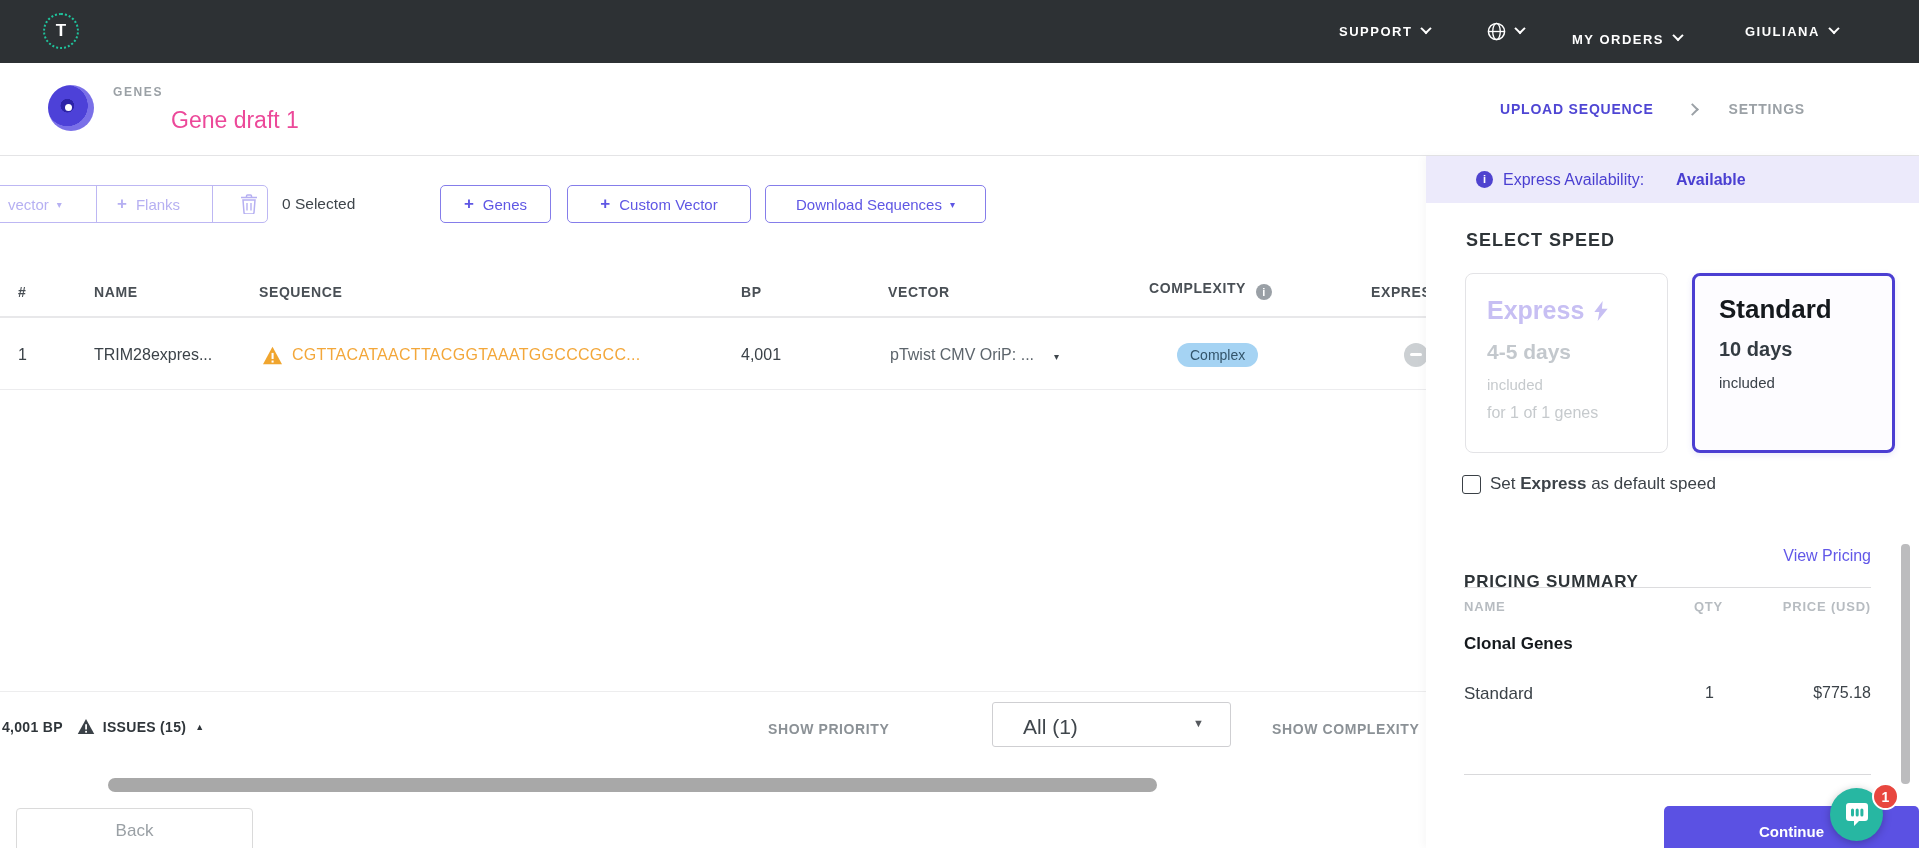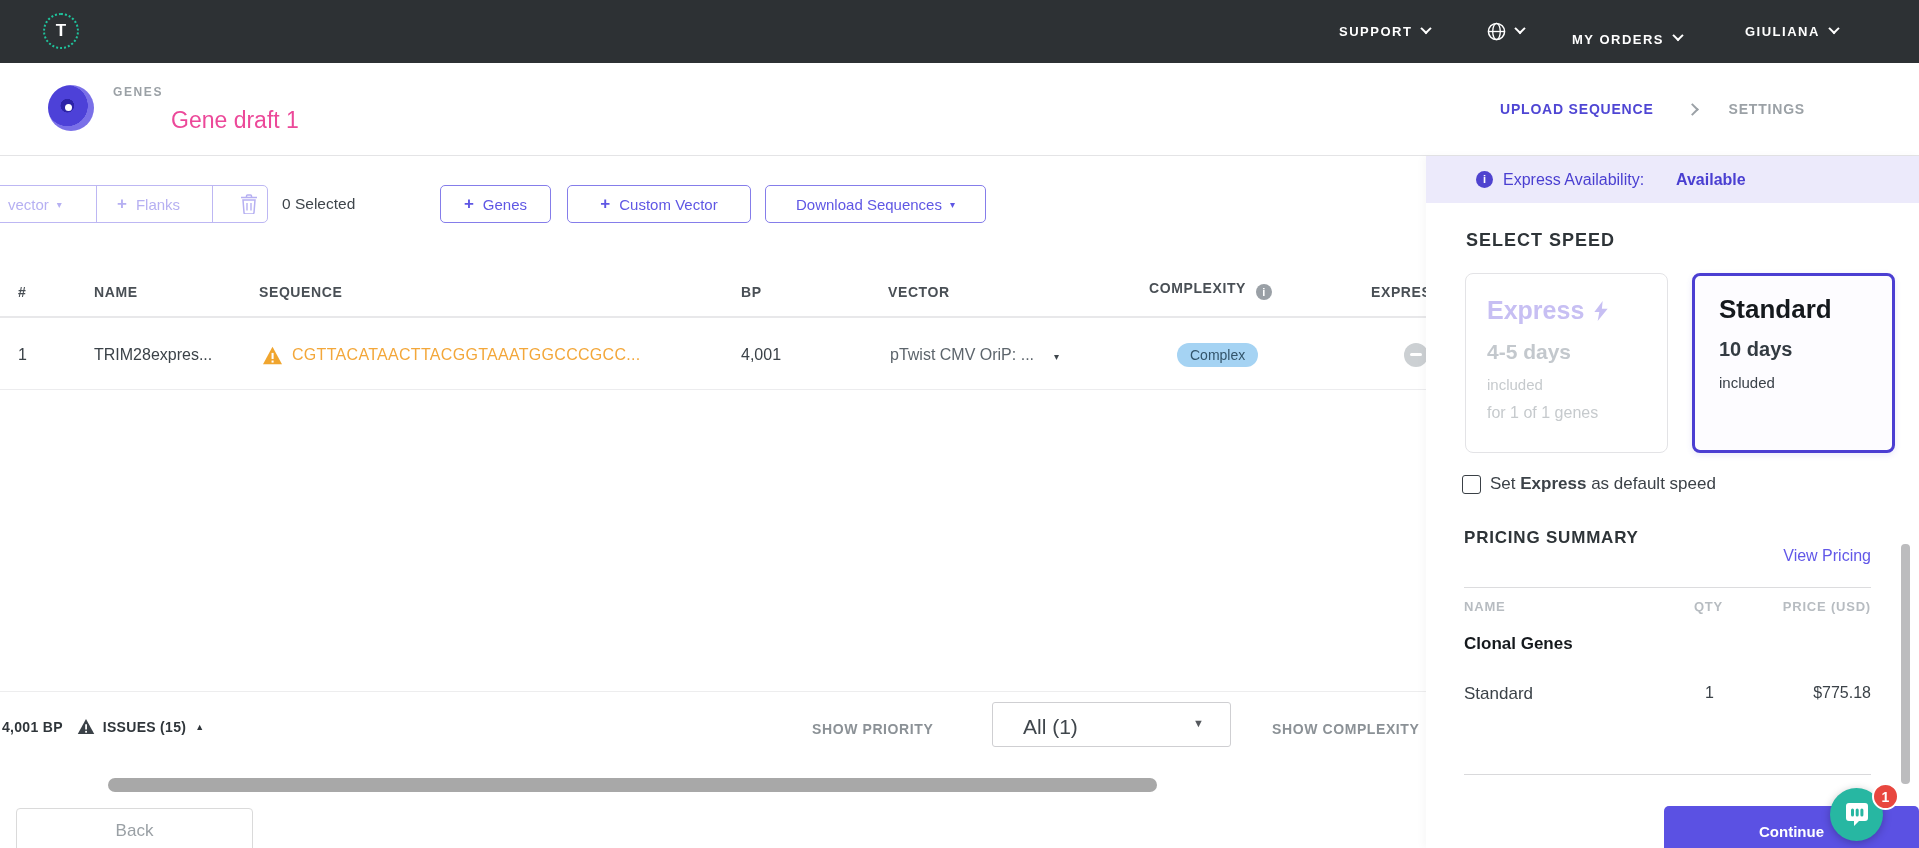--- a/index.html
+++ b/index.html
@@ -83,21 +83,21 @@
     color:#fff; font-size:11px; font-weight:700; text-align:center; line-height:16px;
     margin-left:10px; vertical-align:-3px; }
 
   
   .bottombar { position:absolute; left:0; top:535px; width:1426px; height:78px; border-top:1px solid #ededee; }
   .bb-left { position:absolute; left:2px; top:26px; display:flex; align-items:center; }
   .bb-bp { font-size:14px; font-weight:700; color:#2f353a; letter-spacing:0.3px; }
   .bb-issues { font-size:14px; font-weight:700; color:#2f353a; letter-spacing:0.3px; margin-left:8px; }
   .caret-up { font-size:9px; color:#2f353a; margin-left:9px; }
   .show-label { position:absolute; top:29px; font-size:14px; font-weight:700; letter-spacing:0.6px; color:#8b9196; }
-  .sp { left:812px;text-align:right; } .sc { left:1272px; }
+  .sp { left:768px;text-align:right; } .sc { left:1272px; }
   .dropdown { position:absolute; left:992px; top:10px; width:239px; height:45px; background:#fff;
     border:1px solid #cfcfd2; border-radius:3px; cursor:pointer; }
   .dd-value { position:absolute; left:30px; top:12px; font-size:21px; color:#3f464c; }
   .dd-caret { position:absolute; right:26px; top:14px; font-size:11px; color:#55595e; }
   .hscroll { position:absolute; left:108px; top:622px; width:1049px; height:14px; background:#a8a8a8;
     border-radius:7px; }
   .btn-back { position:absolute; left:16px; top:652px; width:237px; height:46px; background:#fff;
     border:1px solid #dadada; border-radius:4px; color:#9aa0a5; font-size:17px; cursor:pointer; }
 
   
@@ -119,21 +119,21 @@
   .ce-days { position:absolute; left:21px; top:66px; font-size:21px; font-weight:700; color:#c3c8cd; }
   .ce-inc  { position:absolute; left:21px; top:102px; font-size:15px; color:#c6cacd; }
   .ce-for  { position:absolute; left:21px; top:130px; font-size:16px; color:#c6cacd; }
   .cs-title { position:absolute; left:24px; top:18px; font-size:26px; font-weight:700; color:#15191d; }
   .cs-days { position:absolute; left:24px; top:62px; font-size:20px; font-weight:700; color:#333b42; }
   .cs-inc  { position:absolute; left:24px; top:98px; font-size:15px; color:#3a4149; }
   .bolt { margin-left:10px; vertical-align:-2px; }
   .checkbox-row { position:absolute; left:36px; top:318px; display:flex; align-items:center; cursor:pointer; }
   .checkbox { width:19px; height:19px; border:1.5px solid #3a4046; border-radius:3px; background:#fff; }
   .checkbox-label { margin-left:9px; font-size:17px; color:#3c4248; }
-  .pricing-title { left:38px; top:372px; font-size:17px; letter-spacing:0.8px; }
+  .pricing-title { left:38px; top:416px; font-size:17px; letter-spacing:0.8px; }
   .view-pricing { position:absolute; right:48px; top:391px; font-size:16px; color:#6258e8; cursor:pointer; }
   .pdiv1 { position:absolute; left:38px; top:431px; width:407px; height:1px; background:#dcdcde; }
   .pcol { position:absolute; top:443px; font-size:13px; font-weight:700; letter-spacing:0.8px; color:#b7bcc1; }
   .pc-name { left:38px; } .pc-qty { right:196px; } .pc-price { right:48px; }
   .pgroup { position:absolute; left:38px; top:478px; font-size:17px; font-weight:700; color:#15191d; }
   .prow-name { position:absolute; left:38px; top:528px; font-size:17px; color:#3b4248; }
   .prow-qty { position:absolute; right:205px; top:528px; font-size:16px; color:#3b4248; }
   .prow-price { position:absolute; right:48px; top:528px; font-size:16px; color:#3b4248; }
   .pdiv2 { position:absolute; left:38px; top:618px; width:407px; height:1px; background:#d9d9db; }
   .vscroll { position:absolute; left:475px; top:388px; width:9px; height:240px; background:#bcbcbe;

